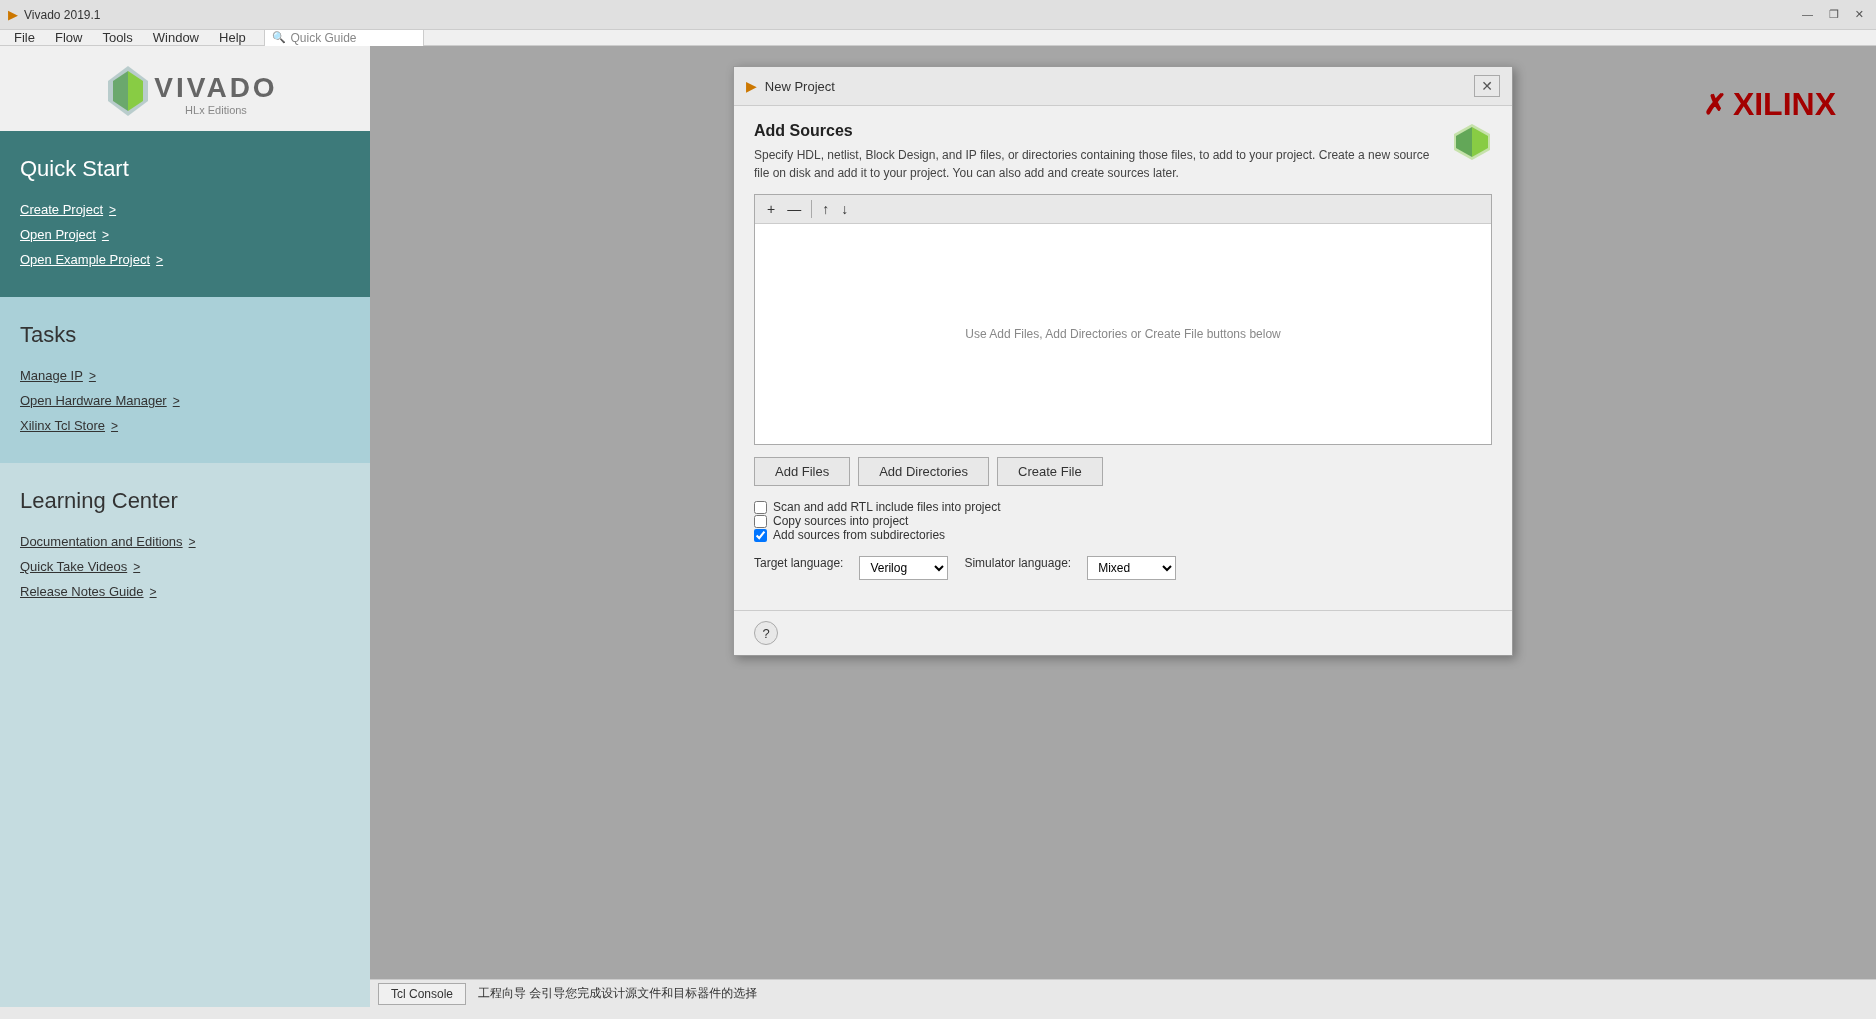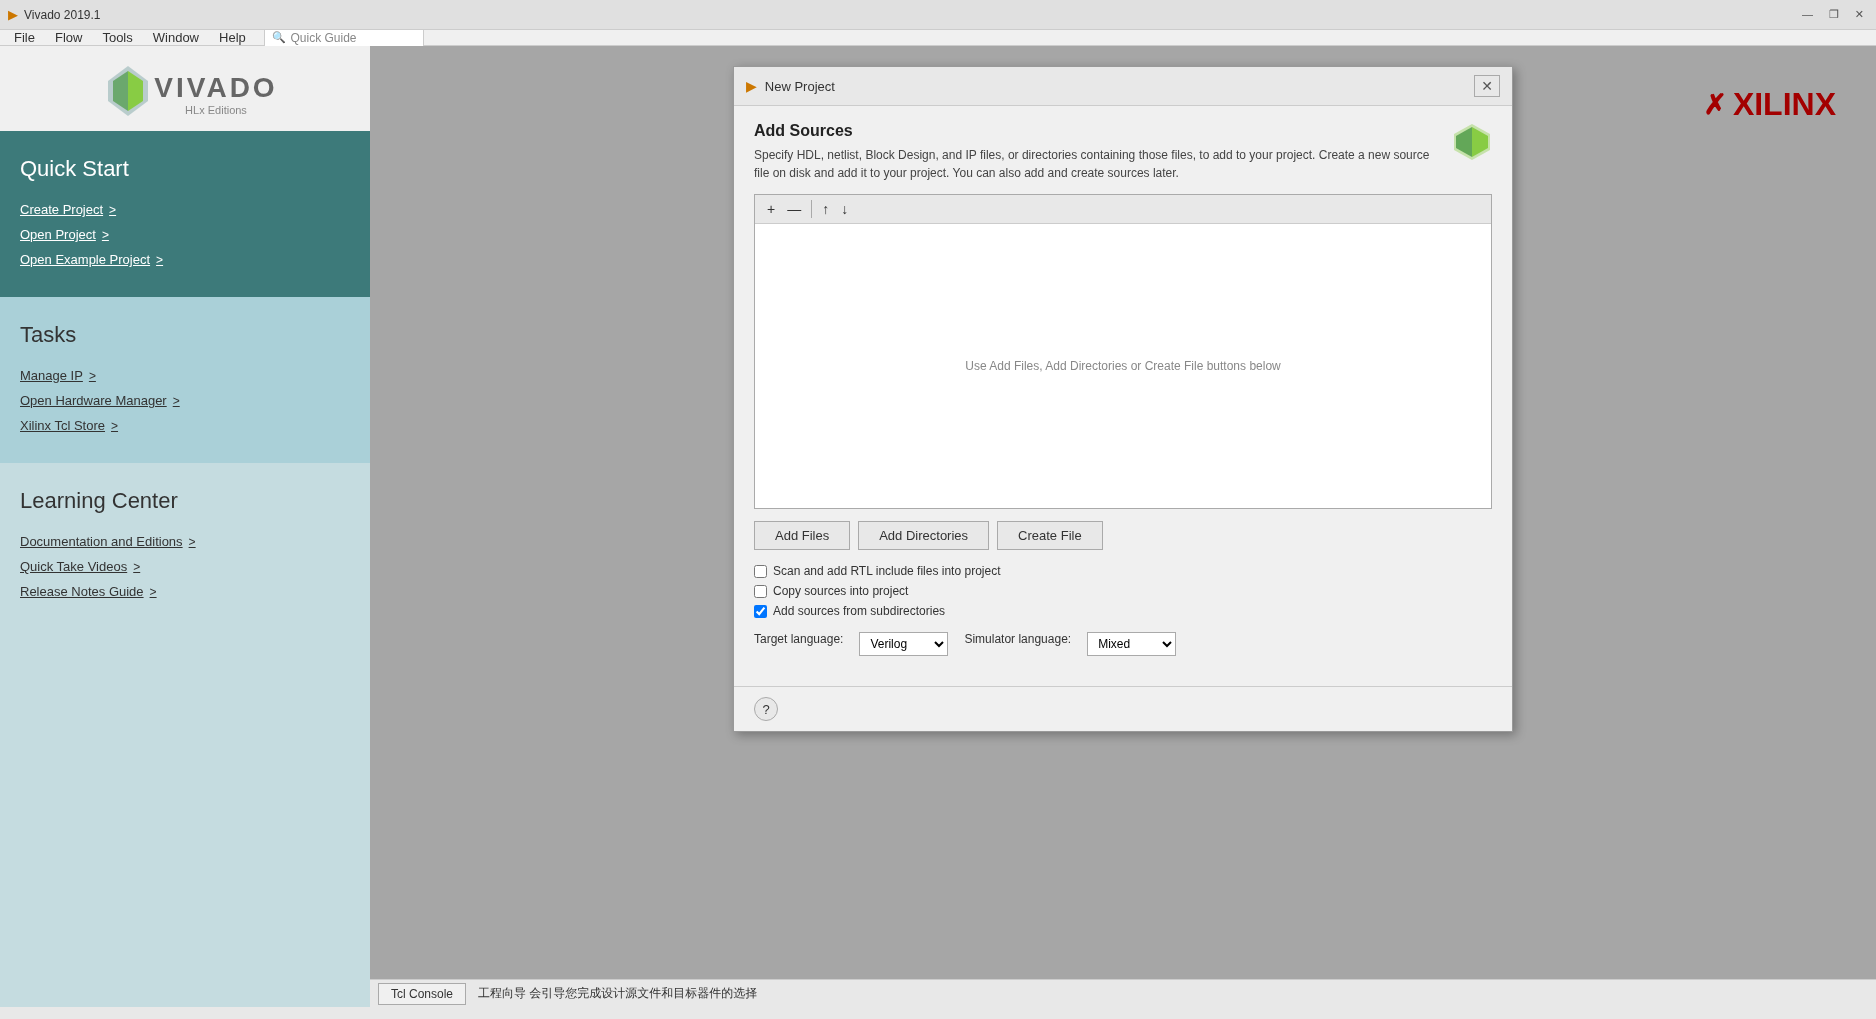--- a/index.html
+++ b/index.html
@@ -248,21 +248,21 @@
       font-size: 14px;
       color: #333;
     }
     .toolbar-separator {
       width: 1px;
       height: 18px;
       background: #aaa;
       margin: 0 2px;
     }
     .file-list-area {
-      height: 284px;
+      height: 220px;
       display: flex;
       align-items: center;
       justify-content: center;
       color: #888;
       font-size: 12px;
     }
 
     
     .action-buttons {
       display: flex;
@@ -276,21 +276,21 @@
       background: #e8e8e8;
       cursor: pointer;
       font-size: 13px;
       color: #333;
     }
 
     
     .checkbox-group {
       display: flex;
       flex-direction: column;
-      gap: 6px;
+      gap: 0;
       margin-bottom: 14px;
     }
     .checkbox-row {
       display: flex;
       align-items: center;
       gap: 6px;
     }
     .checkbox-row input[type="checkbox"] {
       width: 13px;
       height: 13px;

